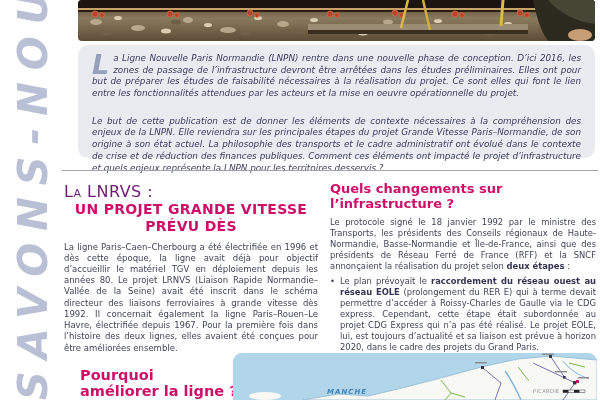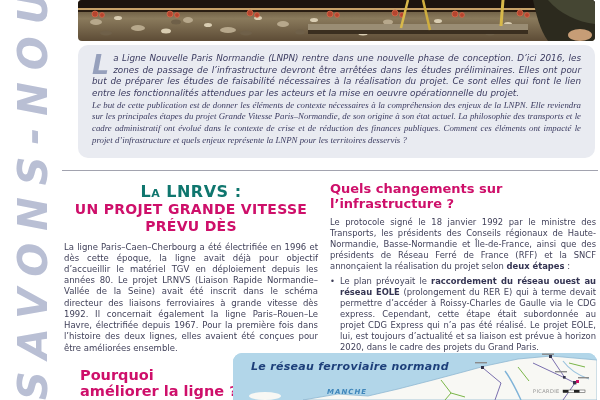--- a/index.html
+++ b/index.html
@@ -24,35 +24,35 @@
   }
   .photo svg { display:block; }
 
   
   .intro-box {
     position:absolute; left:78px; top:45px; width:517px; height:113px;
     background:#e9ebf1; border-radius:10px; padding:8px 14px 6px 14px;
     color:#3b3b60; font-style:italic;
   }
   .intro-box p { font-size:8.8px; line-height:1.33; text-align:justify; }
-  .intro-box p + p { margin-top:0;font-family:Liberation Serif, serif; }
+  .intro-box p + p { margin-top:16px; }
   .dropcap {
     float:left; font-size:27px; line-height:22px; font-weight:bold;
     color:#96a0bc; margin:1px 4px 0 0; font-style:italic;
   }
 
   .separator {
     position:absolute; left:62px; top:170px; width:536px; height:1px;
     background:#a2a3af;
   }
 
   
   .col-left { position:absolute; left:64px; top:183px; width:254px; color:#3f3f58; }
   .hl1 {
-    text-align:center; color:#0f766e; font-weight:bold; font-size:16px;
+    text-align:left; color:#701a75; font-weight:normal; font-size:16px;
     font-variant:small-caps; letter-spacing:.5px; line-height:1.1;
   }
   .hl2, .hl3 {
     text-align:center; color:#ce0f6a; font-weight:bold; font-size:14px;
     letter-spacing:.3px; line-height:1.25;
   }
   .body-text { margin-top:6px; font-size:8.5px; line-height:1.32; text-align:justify; }
   .sub-h {
     margin-top:13px; color:#ce0f6a; font-weight:bold; font-size:14.5px;
     line-height:1.12; width:175px;margin-left:16px;
@@ -232,16 +232,15 @@
       </g>
       <text x="94" y="41" font-size="7" font-style="italic" font-weight="bold" fill="#3f86bb" letter-spacing="1">MANCHE</text>
       <text x="300" y="40" font-size="5" fill="#8f8f8f" letter-spacing="0.4">PICARDIE</text>
 
       <g>
         <rect x="330" y="37" width="22" height="2.6" fill="#fff" stroke="#333" stroke-width="0.5"></rect>
         <rect x="330" y="37" width="5.5" height="2.6" fill="#222"></rect>
         <rect x="341" y="37" width="5.5" height="2.6" fill="#222"></rect>
       </g>
     </svg>
-    <div class="map-title">Le réseau ferroviaire normand</div>
   </div>
 
 </div>
 
 </body></html>

